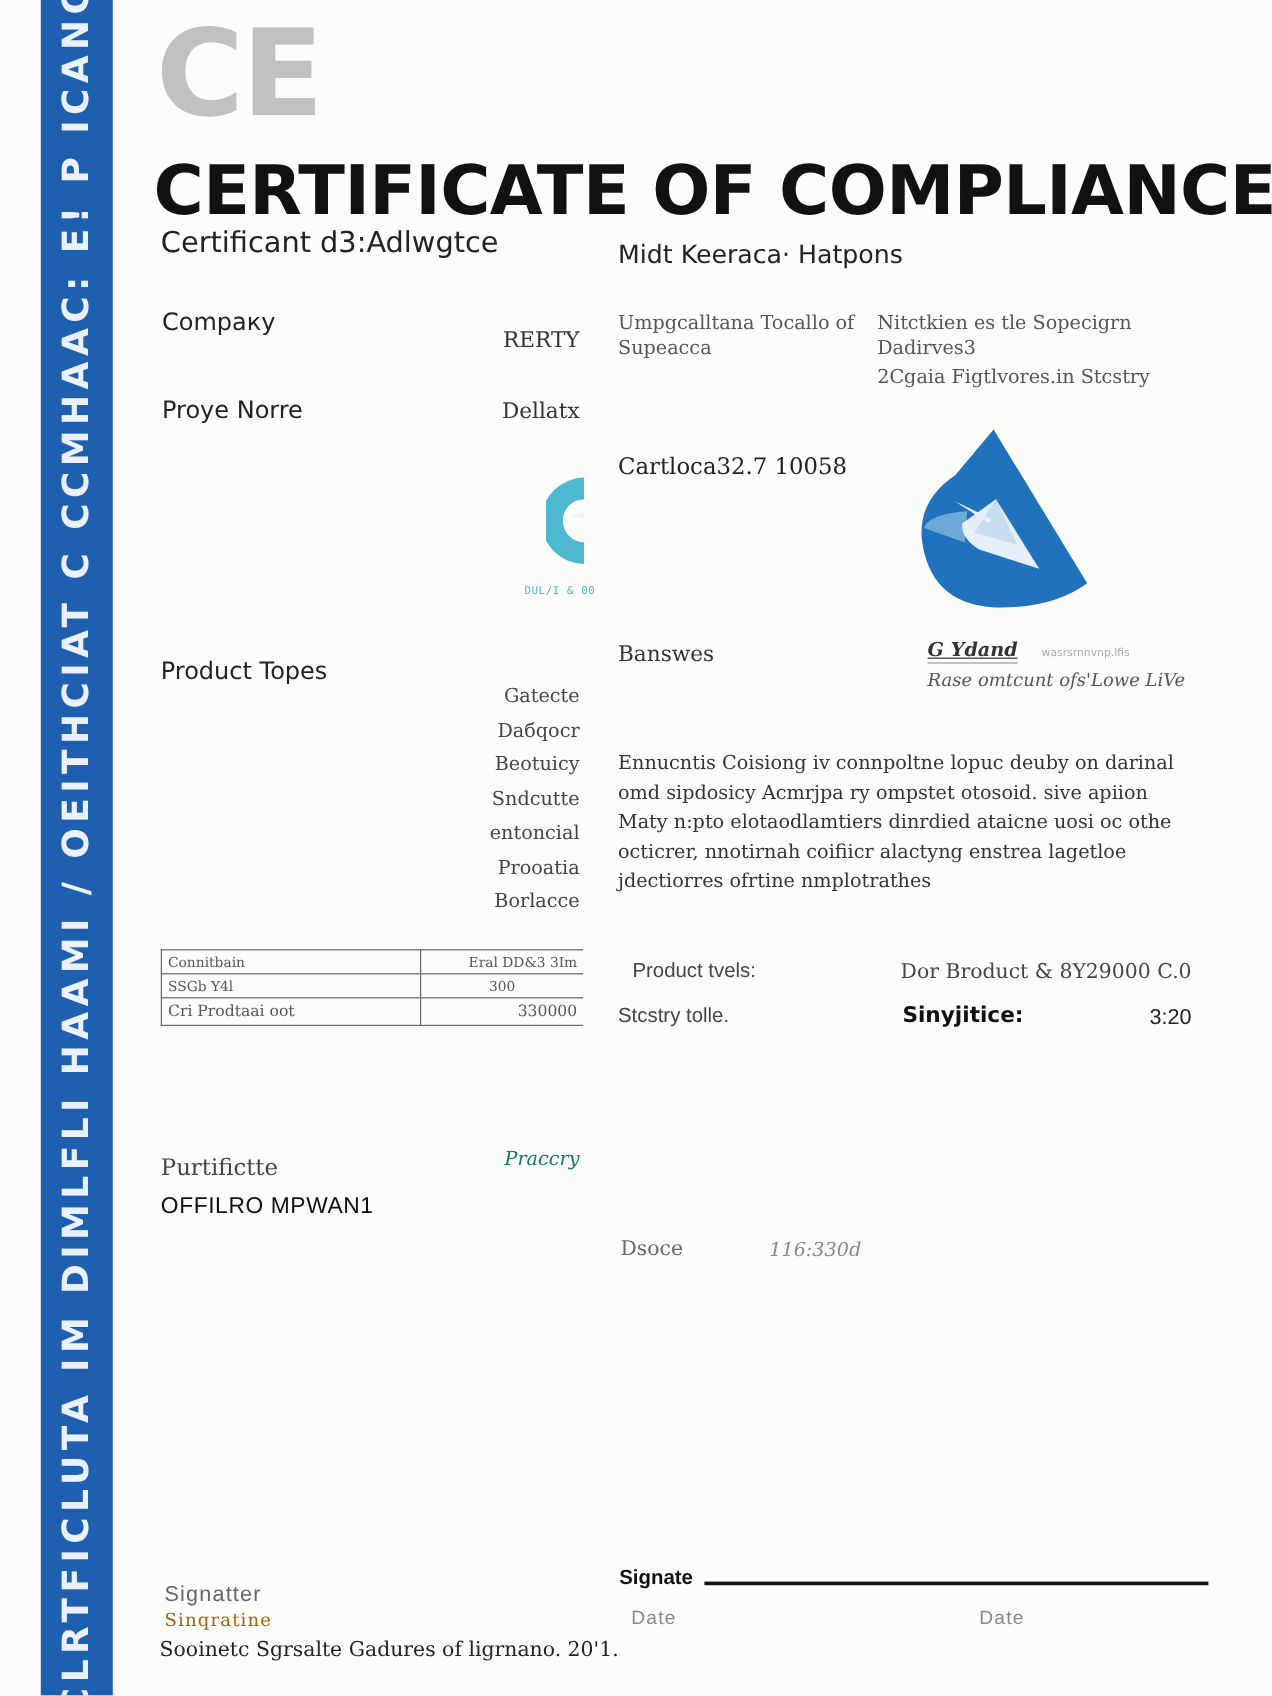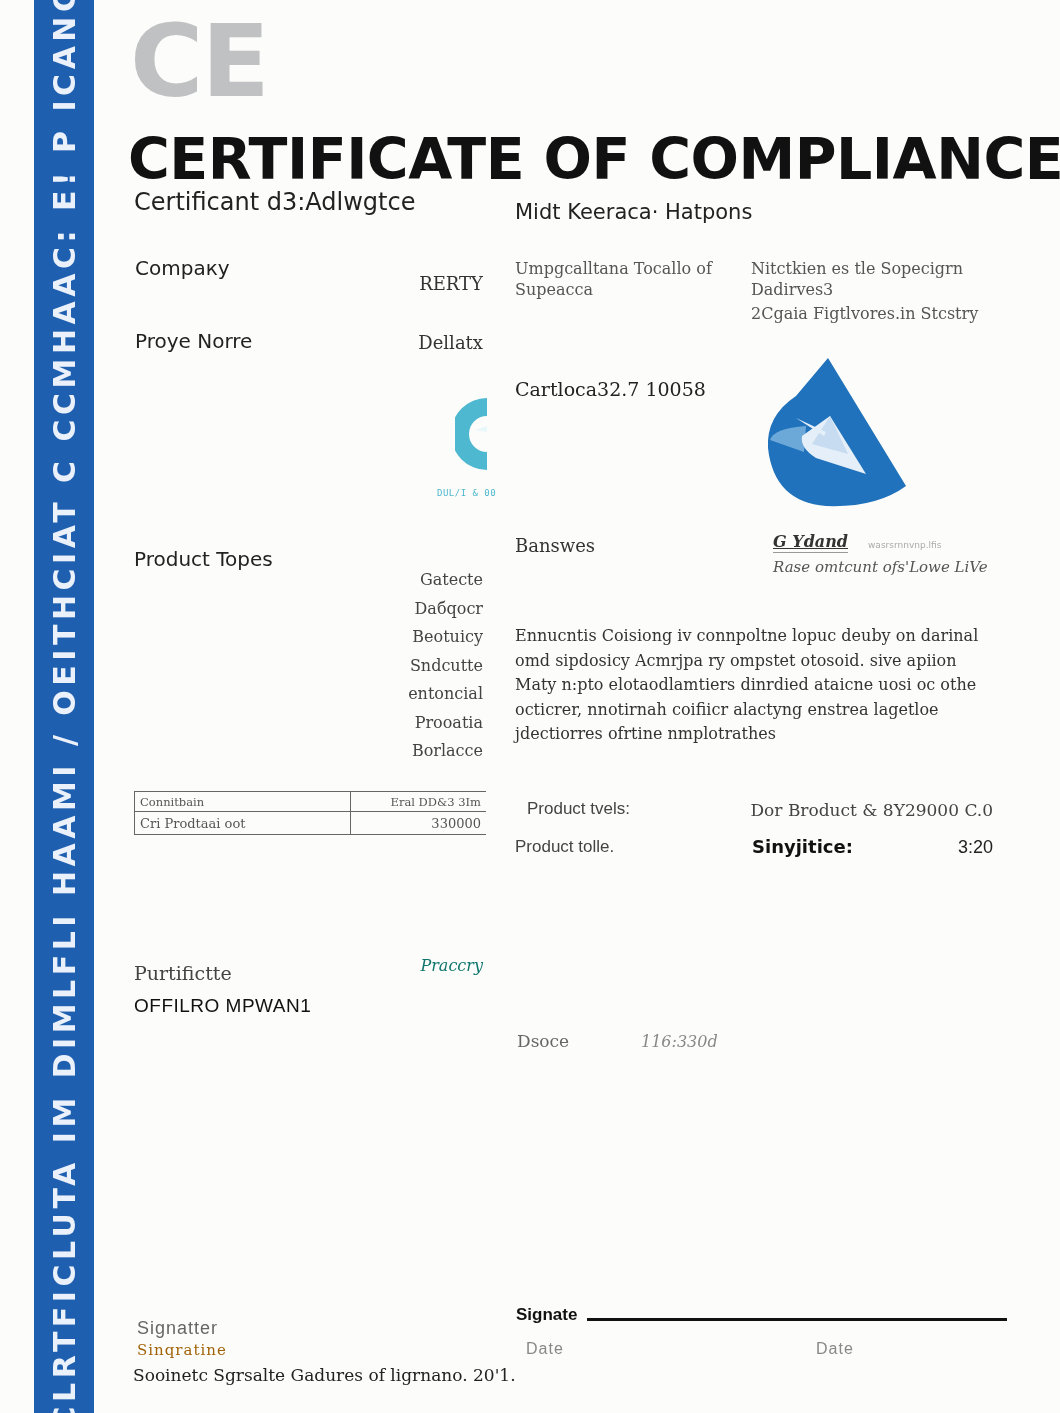--- a/index.html
+++ b/index.html
@@ -71,21 +71,21 @@
   <div>Sndcutte</div>
   <div>entoncial</div>
   <div>Prooatia</div>
   <div>Borlacce</div>
 </div>
 
 <div class="abs small-gray" style="left:515px; top:258px;">
   <div>Umpgcalltana Tocallo of</div>
   <div>Supeacca</div>
 </div>
-<div class="abs small-gray" style="left:751px; top:258px;">
+<div class="abs small-gray" style="left:731px; top:258px;">
   <div>Nitctkien es tle Sopecigrn</div>
   <div>Dadirves3</div>
   <div style="margin-top:3px;">2Cgaia Figtlvores.in Stcstry</div>
 </div>
 
 <div class="abs" style="left:515px; top:378px; font-size:19px; color:#222; font-family:'DejaVu Serif', serif;">Cartloca32.7 10058</div>
 
 <div class="abs" style="left:766px; top:356px;">
   <svg width="144" height="156" viewBox="0 0 144 156">
     <path d="M62 2 L140 130 Q110 152 60 150 Q8 146 2 92 Q0 60 30 40 Z" fill="#1f72bb"></path>
@@ -103,29 +103,33 @@
 
 <div class="abs para">Ennucntis Coisiong iv connpoltne lopuc deuby on darinal omd sipdosicy Acmrjpa ry ompstet otosoid. sive apiion Maty n:pto elotaodlamtiers dinrdied ataicne uosi oc othe octicrer, nnotirnah coifiicr alactyng enstrea lagetloe jdectiorres ofrtine nmplotrathes</div>
 
 <table class="spec">
   <tbody>
       <tr>
     <td style="width:205px;">Connitbain</td>
     <td class="num">Eral DD&amp;3 3Im</td>
   </tr>
   <tr>
+    <td>SSGb Y4l</td>
+    <td class="num" style="text-align:center;">300</td>
+  </tr>
+  <tr>
     <td>Cri Prodtaai oot</td>
     <td class="num">330000</td>
   </tr>
 </tbody>
   </table>
 
 <div class="abs" style="left:515px; top:799px; font-size:17px; color:#444;margin-left:12px;">Product tvels:</div>
 <div class="abs" style="right:67px; top:800px; font-size:17px; color:#444; font-family:'DejaVu Serif', serif;">Dor Broduct &amp; 8Y29000 C.0</div>
-<div class="abs" style="left:515px; top:837px; font-size:17px; color:#444;">Product tolle.</div>
+<div class="abs" style="left:515px; top:837px; font-size:17px; color:#444;">Stcstry tolle.</div>
 <div class="abs" style="left:752px; top:836px; font-size:18px; color:#111; font-weight:bold; font-family:'DejaVu Sans', sans-serif;">Sinyjitice:</div>
 <div class="abs" style="right:67px; top:837px; font-size:18px; color:#222;">3:20</div>
 
 <div class="abs" style="left:134px; top:962px; font-size:19px; color:#444; font-family:'DejaVu Serif', serif;">Purtifictte</div>
 <div class="abs" style="right:577px; top:956px; font-size:16px; color:#0f766e; font-style:italic; font-family:'DejaVu Serif', serif;">Praccry</div>
 <div class="abs" style="left:134px; top:995px; font-size:19px; color:#111; letter-spacing:0.5px;">OFFILRO MPWAN1</div>
 <div class="abs" style="left:517px; top:1031px; font-size:17px; color:#666; font-family:'DejaVu Serif', serif;">Dsoce</div>
 <div class="abs" style="left:641px; top:1032px; font-size:16px; color:#888; font-style:italic; font-family:'DejaVu Serif', serif;">116:330d</div>
 
 <div class="abs" style="left:137px; top:1318px; font-size:18px; color:#666; letter-spacing:1px;">Signatter</div>

